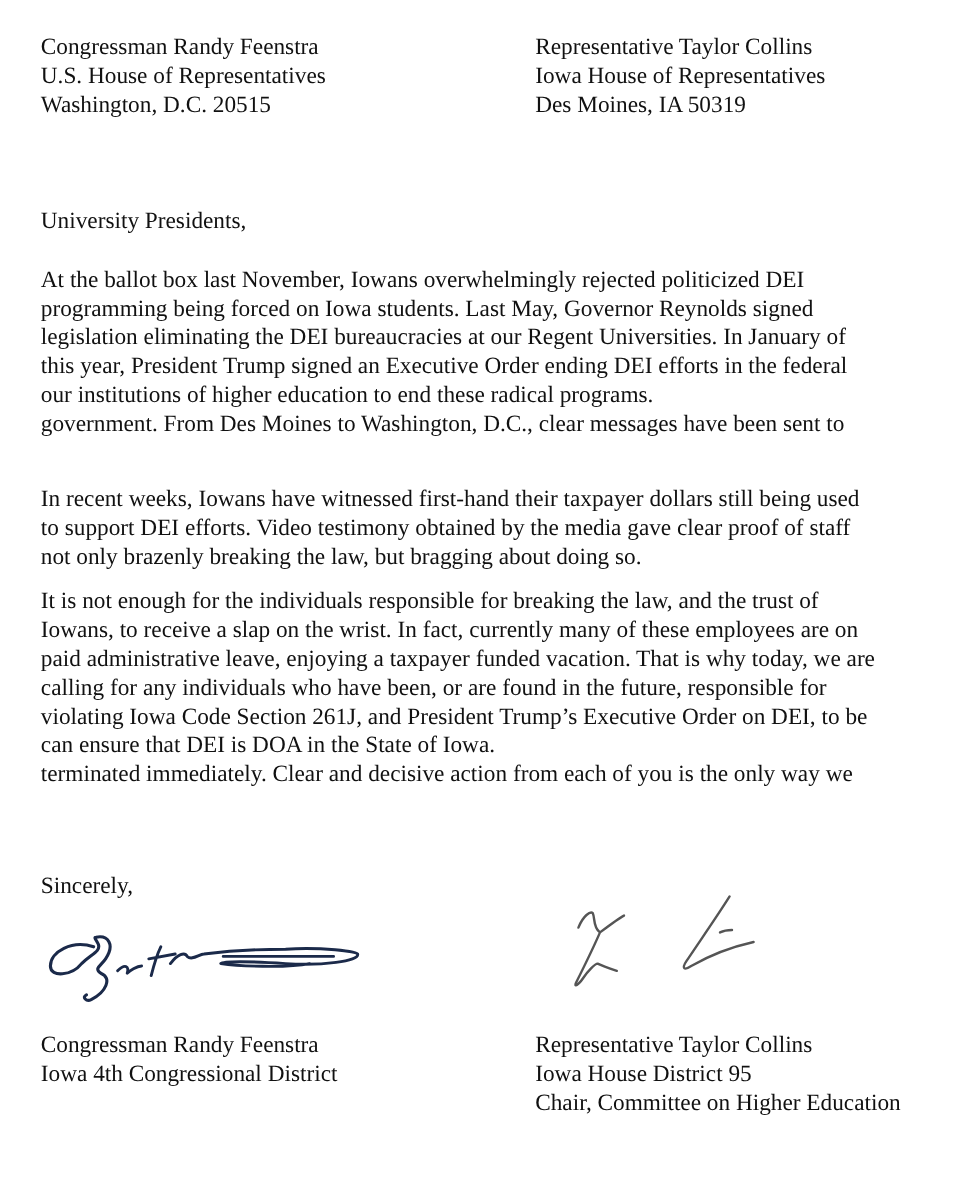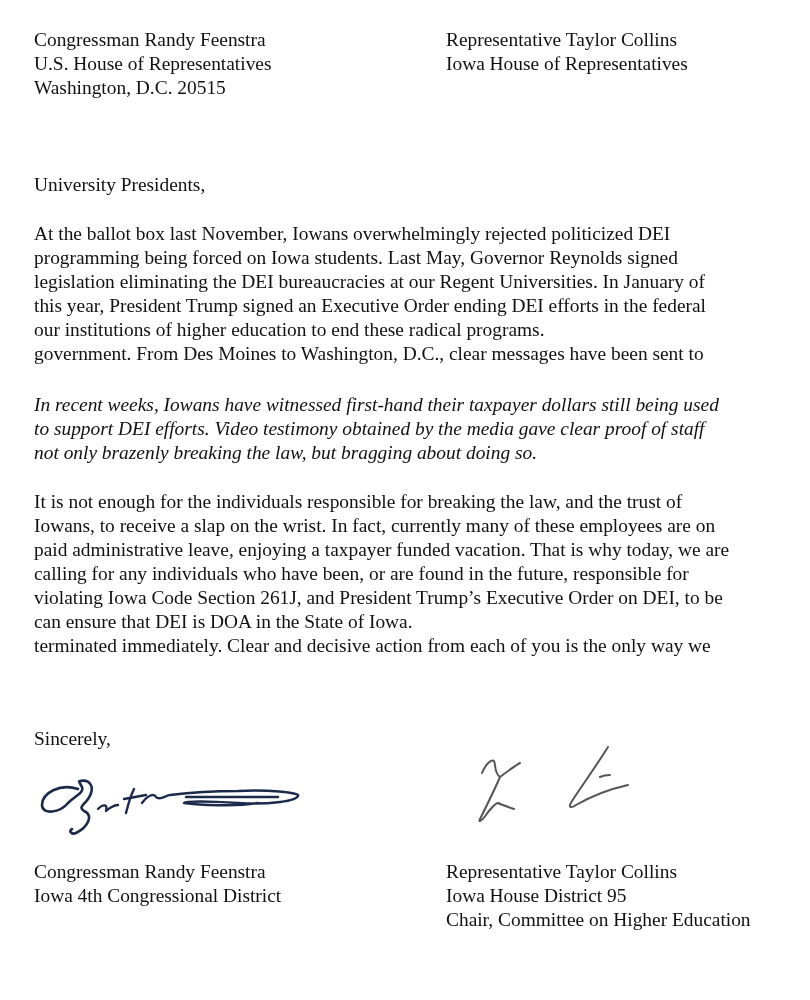--- a/index.html
+++ b/index.html
@@ -8,41 +8,42 @@
       font-family: "Liberation Serif", "DejaVu Serif", serif;
       color: #111111; font-size: 19.4px; line-height: 24px;
     }
     .block { position: absolute; }
     .line { display: block; white-space: nowrap; }
     #from-left { left: 34px; top: 28px; }
     #from-right { left: 446px; top: 28px; }
     #salutation { left: 34px; top: 173px; }
     .para { left: 34px; white-space: nowrap; }
     #para-1 { top: 222px; }
-    #para-2 { top: 393px; font-style: italic; }
+    #para-2 { top: 405px; }
     #para-3 { top: 490px; }
     #closing { left: 34px; top: 713px; margin-top: 14px; }
     #sig-left { left: 38px; top: 765px; width: 275px; height: 70px; }
     #sig-right { left: 460px; top: 743px; width: 190px; height: 90px; }
     #signer-left { left: 34px; top: 860px; }
     #signer-right { left: 446px; top: 860px; }
     svg path { fill: none; stroke-linecap: round; stroke-linejoin: round; }
   </style>
 </head>
 <body>
 
 <div class="block" id="from-left">
   <span class="line">Congressman Randy Feenstra</span>
   <span class="line">U.S. House of Representatives</span>
   <span class="line">Washington, D.C. 20515</span>
 </div>
 
 <div class="block" id="from-right">
   <span class="line">Representative Taylor Collins</span>
   <span class="line">Iowa House of Representatives</span>
+  <span class="line">Des Moines, IA 50319</span>
 </div>
 
 <div class="block" id="salutation">University Presidents,</div>
 
 <div class="block para" id="para-1">
   <span class="line">At the ballot box last November, Iowans overwhelmingly rejected politicized DEI</span>
   <span class="line">programming being forced on Iowa students. Last May, Governor Reynolds signed</span>
   <span class="line">legislation eliminating the DEI bureaucracies at our Regent Universities. In January of</span>
   <span class="line">this year, President Trump signed an Executive Order ending DEI efforts in the federal</span>
   <span class="line">our institutions of higher education to end these radical programs.</span>

